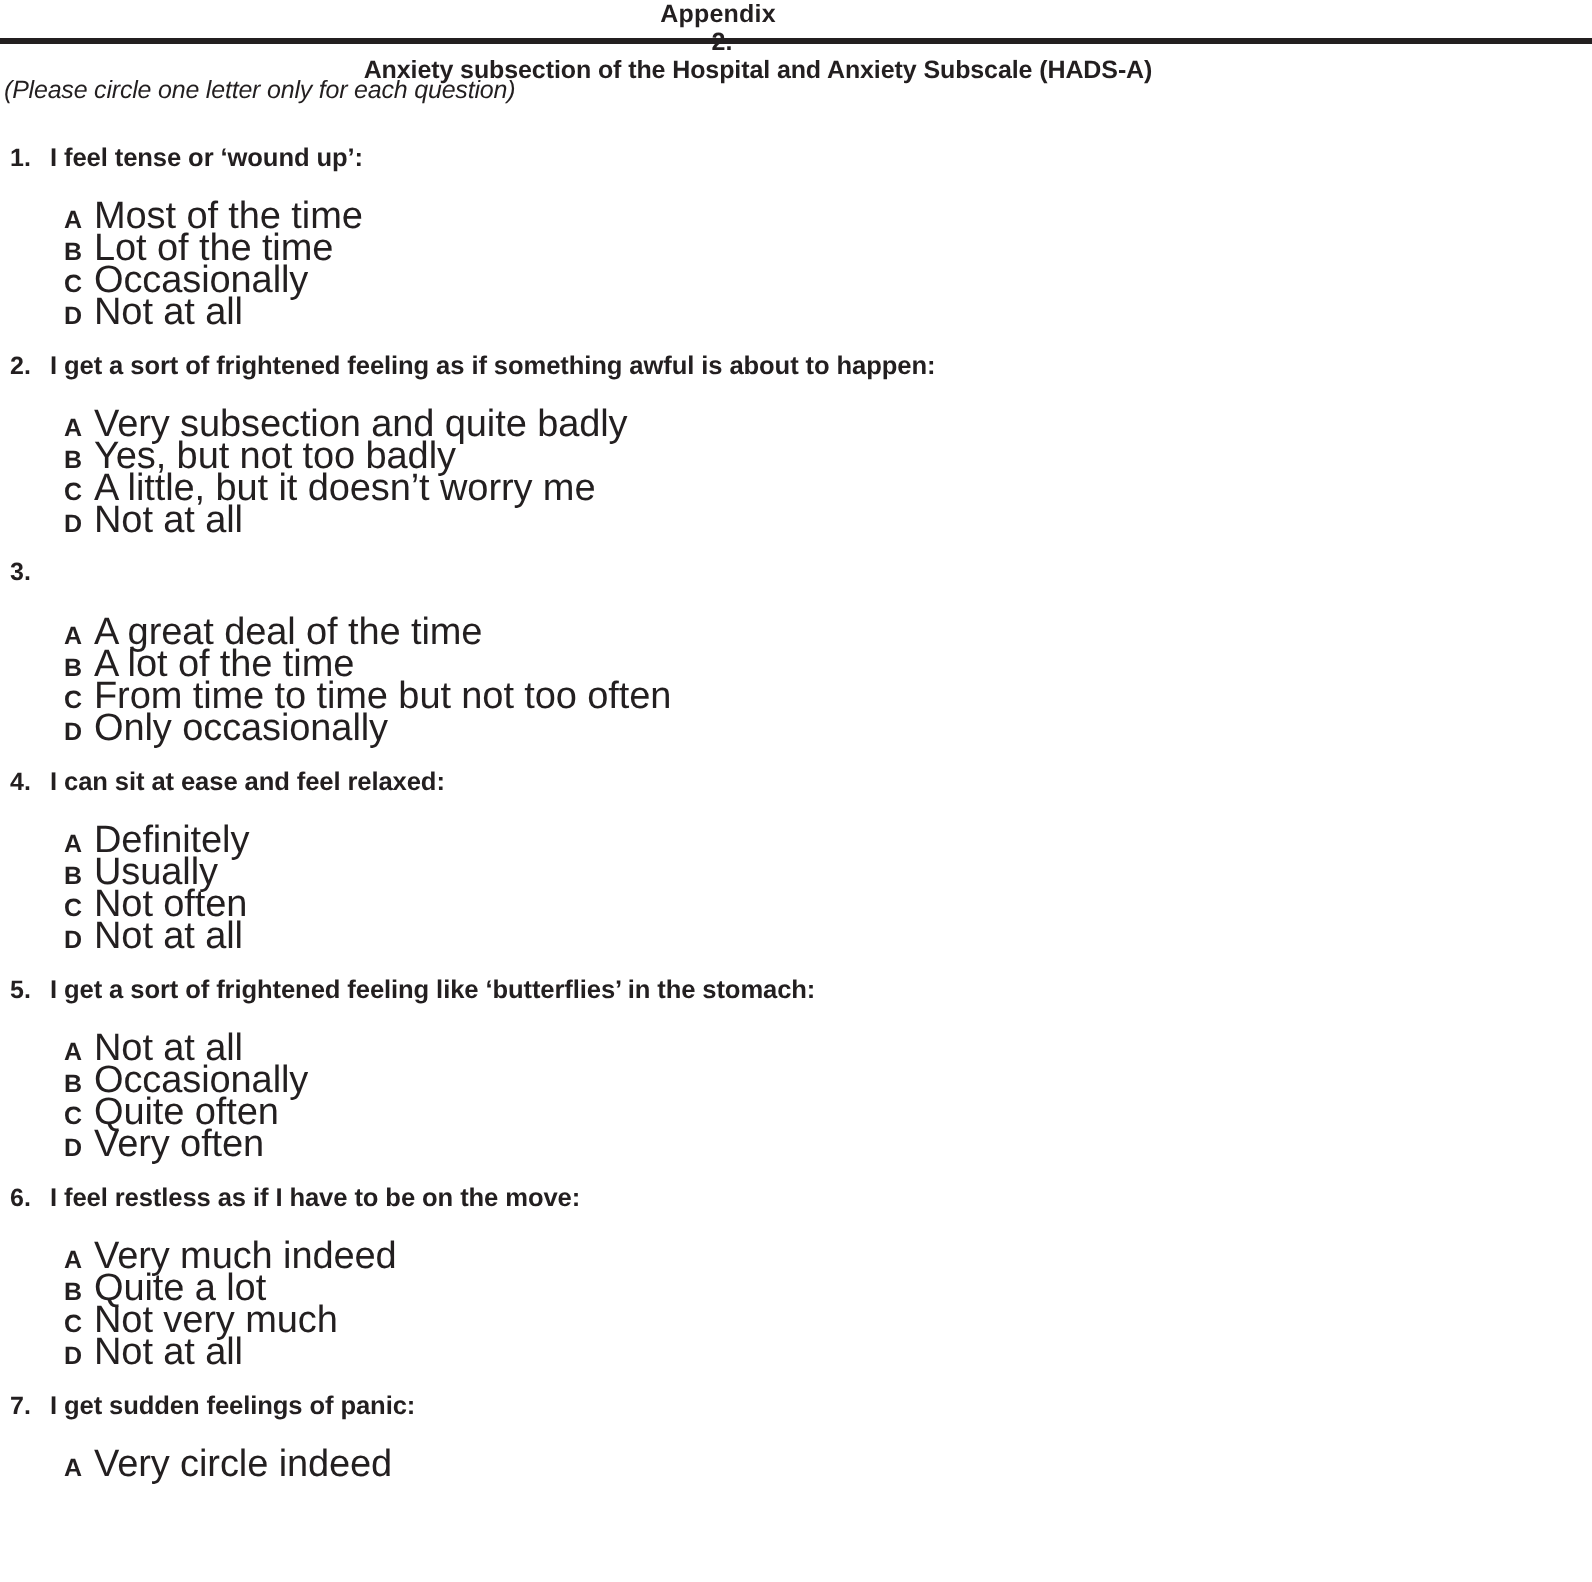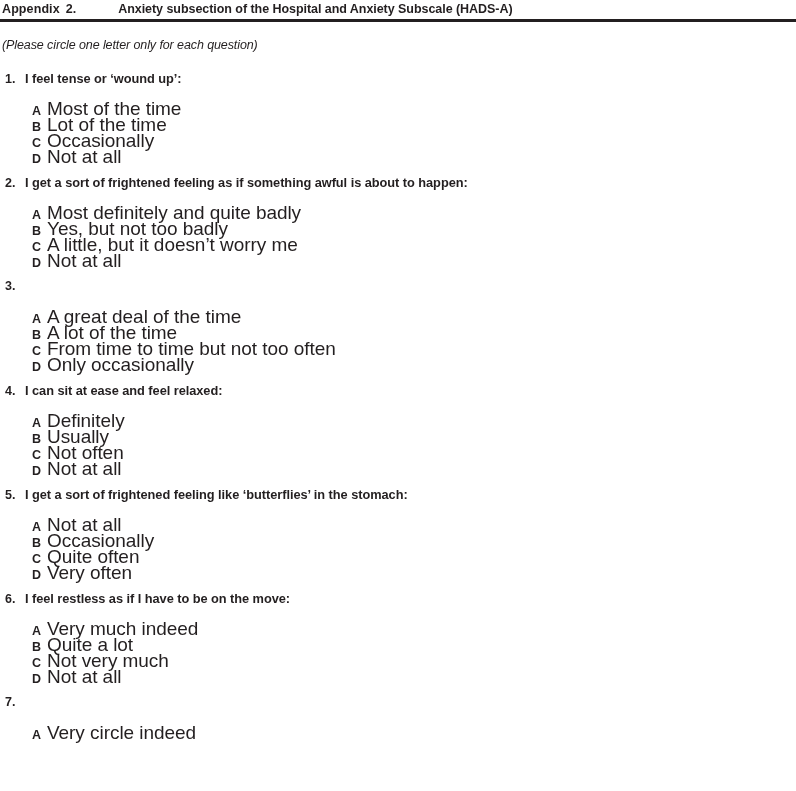--- a/index.html
+++ b/index.html
@@ -23,22 +23,23 @@
   }
 
   
   .appendix-header {
     position: absolute;
     left: 0;
     top: 0px;
     width: 716px;
     height: 16px;
     display: flex;
-    align-items: flex-end;
+    align-items: center;
     white-space: nowrap;
+    flex-direction: column;
   }
   .appendix-label {
     font-weight: bold;
     font-size: 12.5px;
     letter-spacing: 0.1px;
     padding-left: 2px;
   }
   .appendix-num {
     font-weight: bold;
     font-size: 12.5px;
@@ -162,21 +163,21 @@
         </div>
       </div>
       <div class="question-block">
         <div class="question-line">
           <span class="q-number">2.</span>
           <span class="q-text">I get a sort of frightened feeling as if something awful is about to happen:</span>
         </div>
         <div class="options">
           <div class="option-row">
             <span class="opt-letter">A</span>
-            <span class="opt-text">Most definitely and quite badly</span>
+            <span class="opt-text">Very subsection and quite badly</span>
           </div>
           <div class="option-row">
             <span class="opt-letter">B</span>
             <span class="opt-text">Yes, but not too badly</span>
           </div>
           <div class="option-row">
             <span class="opt-letter">C</span>
             <span class="opt-text">A little, but it doesn’t worry me</span>
           </div>
           <div class="option-row">
@@ -276,20 +277,21 @@
           </div>
           <div class="option-row">
             <span class="opt-letter">D</span>
             <span class="opt-text">Not at all</span>
           </div>
         </div>
       </div>
       <div class="question-block">
         <div class="question-line">
           <span class="q-number">7.</span>
+          <span class="q-text">I get sudden feelings of panic:</span>
         </div>
         <div class="options">
           <div class="option-row">
             <span class="opt-letter">A</span>
             <span class="opt-text">Very circle indeed</span>
           </div>
         </div>
       </div>
     </div>
 

